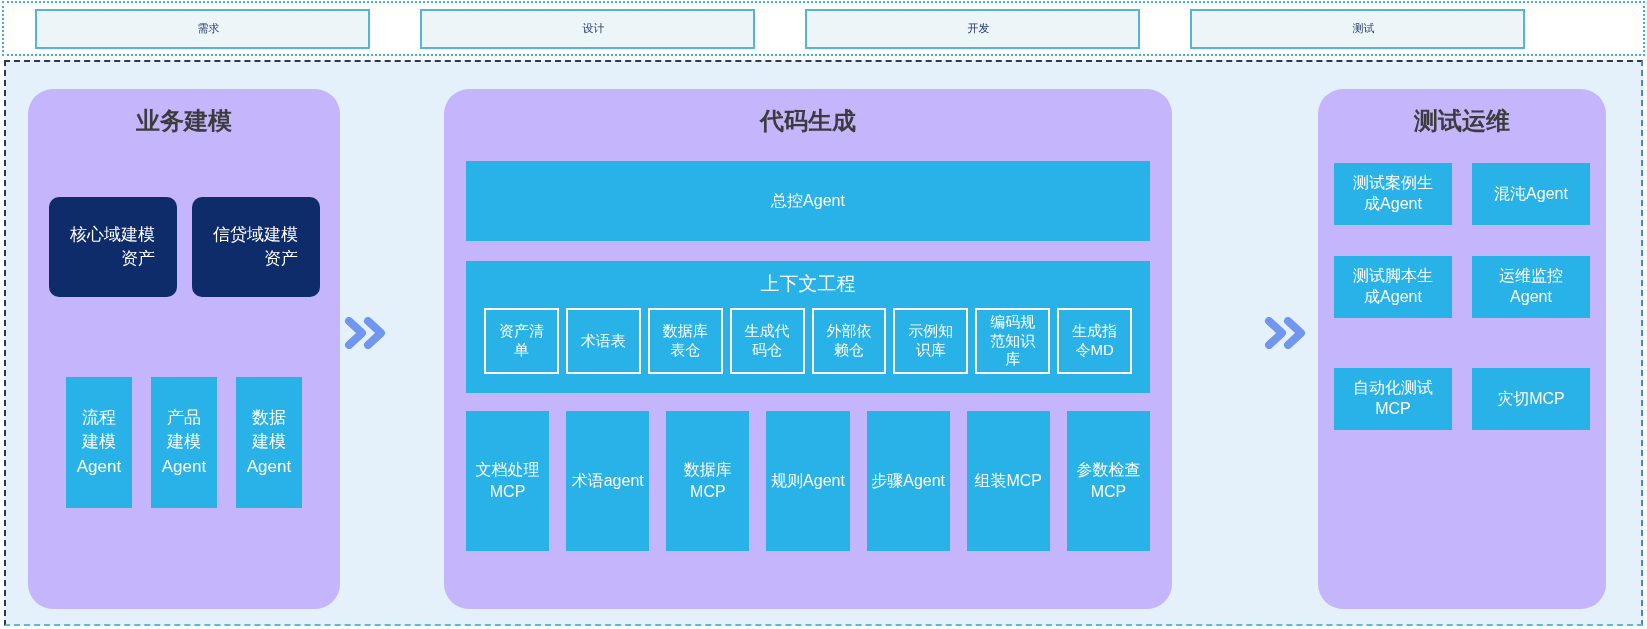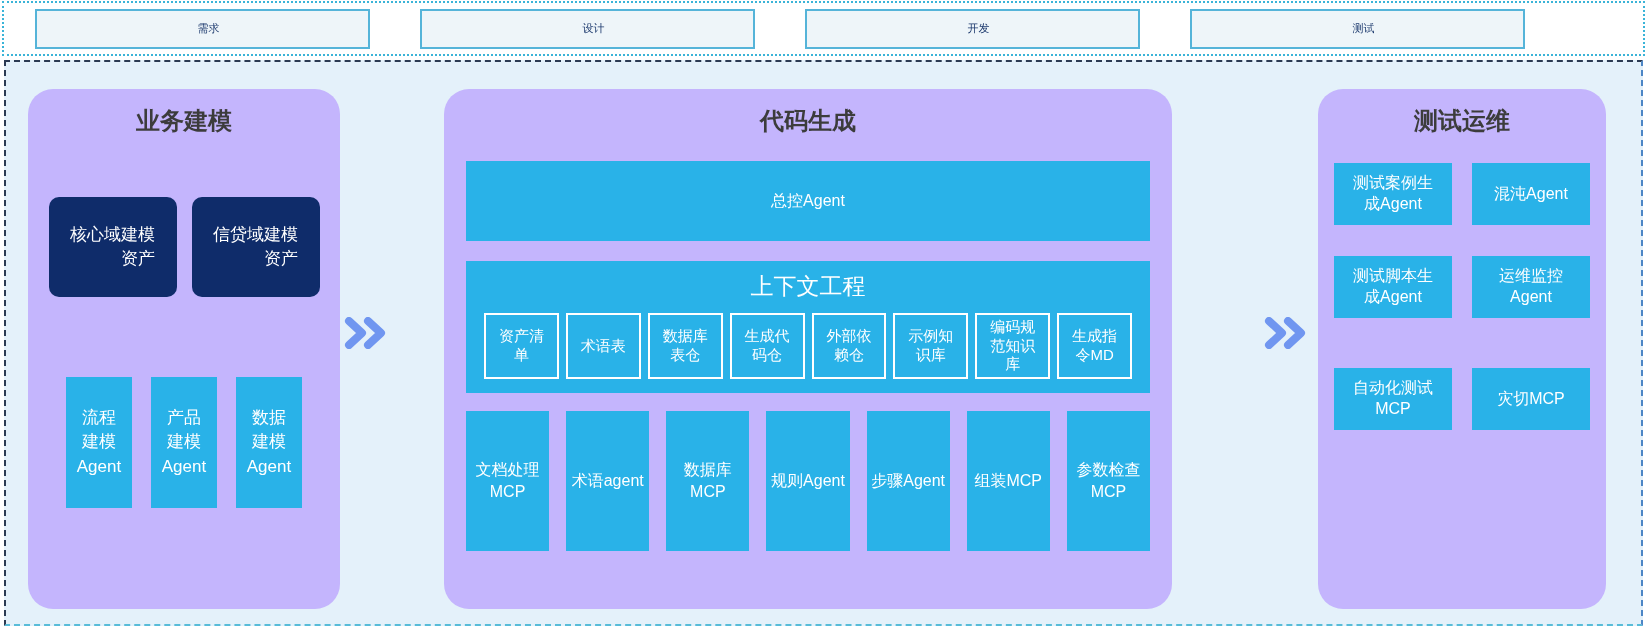--- a/index.html
+++ b/index.html
@@ -37,21 +37,21 @@
 
   
   .asset-row{margin-top:60px; display:flex; justify-content:center; gap:15px;}
   .asset-box{width:128px; height:100px; font-size:17px; line-height:1.4;}
   .agent-row{margin-top:80px; display:flex; justify-content:center; gap:19px;}
   .agent-box{width:66px; height:131px; font-size:17px; line-height:1.45;}
 
   
   .master-bar{margin:24px 22px 0; height:80px; font-size:16px;}
   .context-box{margin:20px 22px 0; height:132px; background:var(--cyan); padding:10px 18px 0;}
-  .context-title{font-size:23px; color:#fff; text-align:center;}
+  .context-title{font-size:19px; color:#fff; text-align:center;}
   .context-items{display:flex; gap:7px; margin-top:11px;}
   .context-item{flex:1; height:66px; border:2px solid #fff; font-size:15px; line-height:1.25;}
   .tools-row{margin:18px 22px 0; display:flex; gap:17px;}
   .tool-box{flex:1; height:140px; font-size:16px; line-height:1.35;}
 
   
   .ops-row{display:flex; gap:20px; padding:0 16px;}
   .ops-row-1{margin-top:26px;} .ops-row-2{margin-top:31px;} .ops-row-3{margin-top:50px;}
   .ops-box{flex:1; height:62px; font-size:16px; line-height:1.3;}
   .platform-box{margin:55px auto 0; width:224px; height:100px; font-size:20px;}

